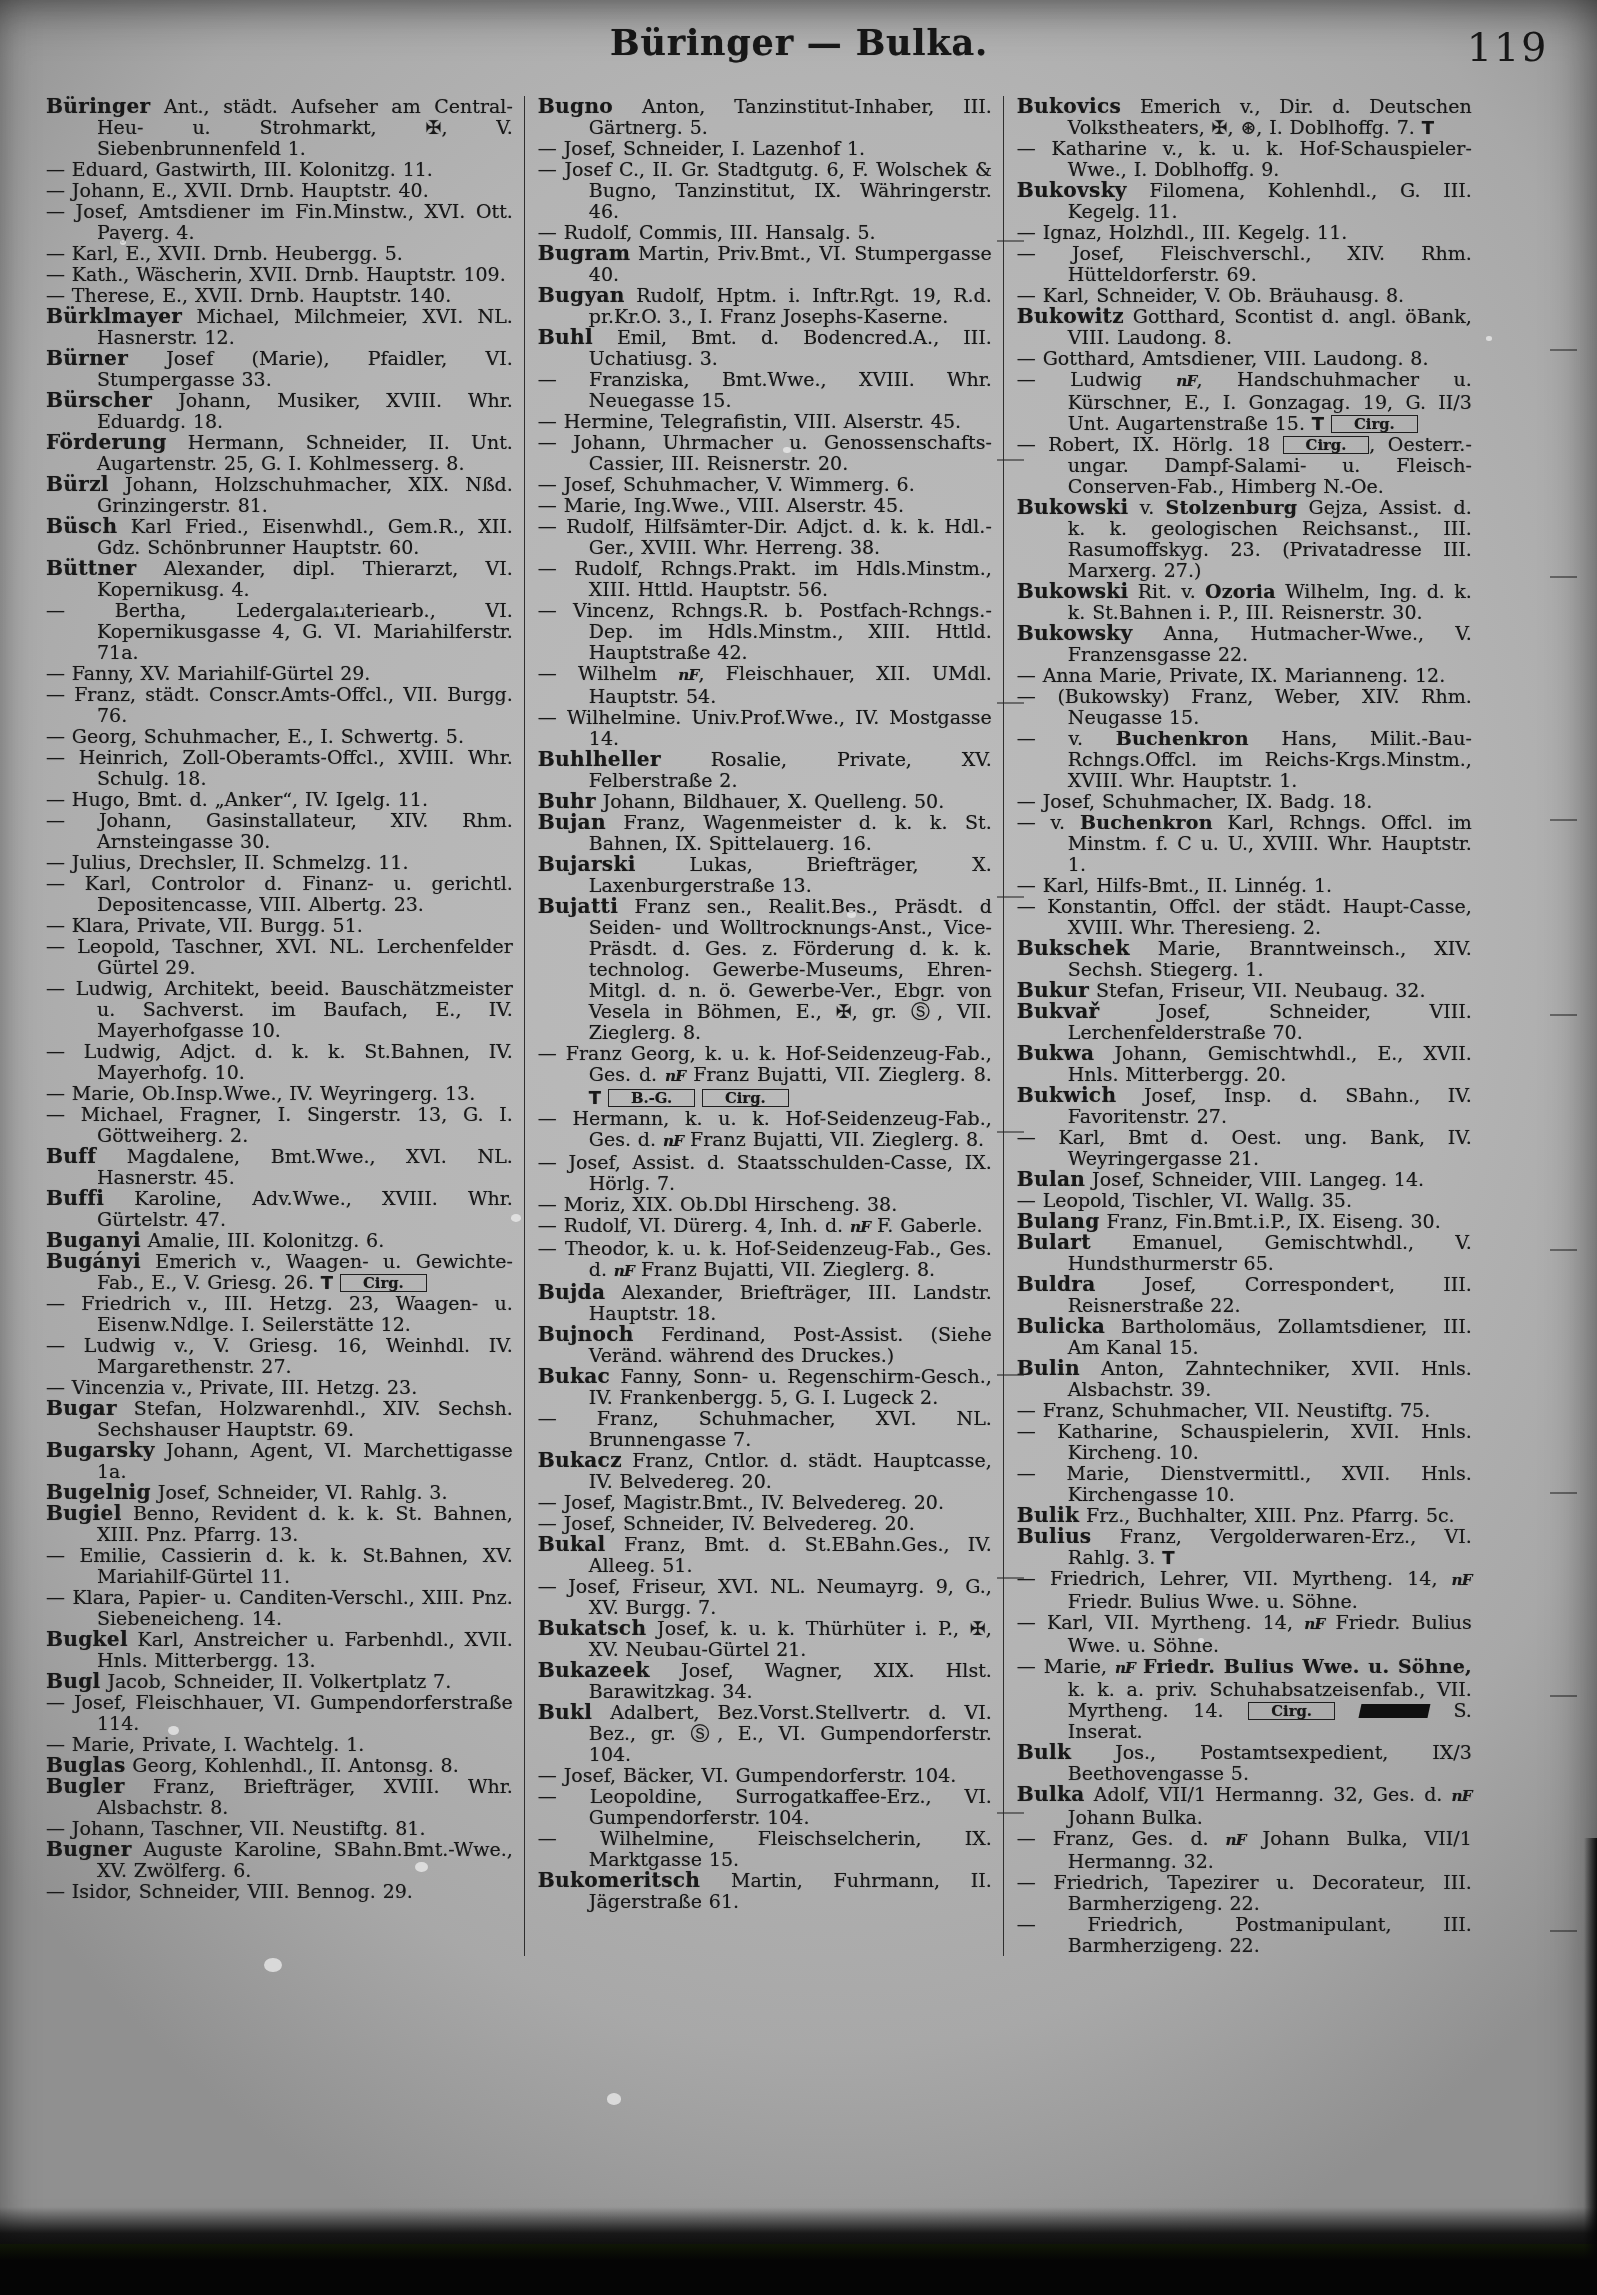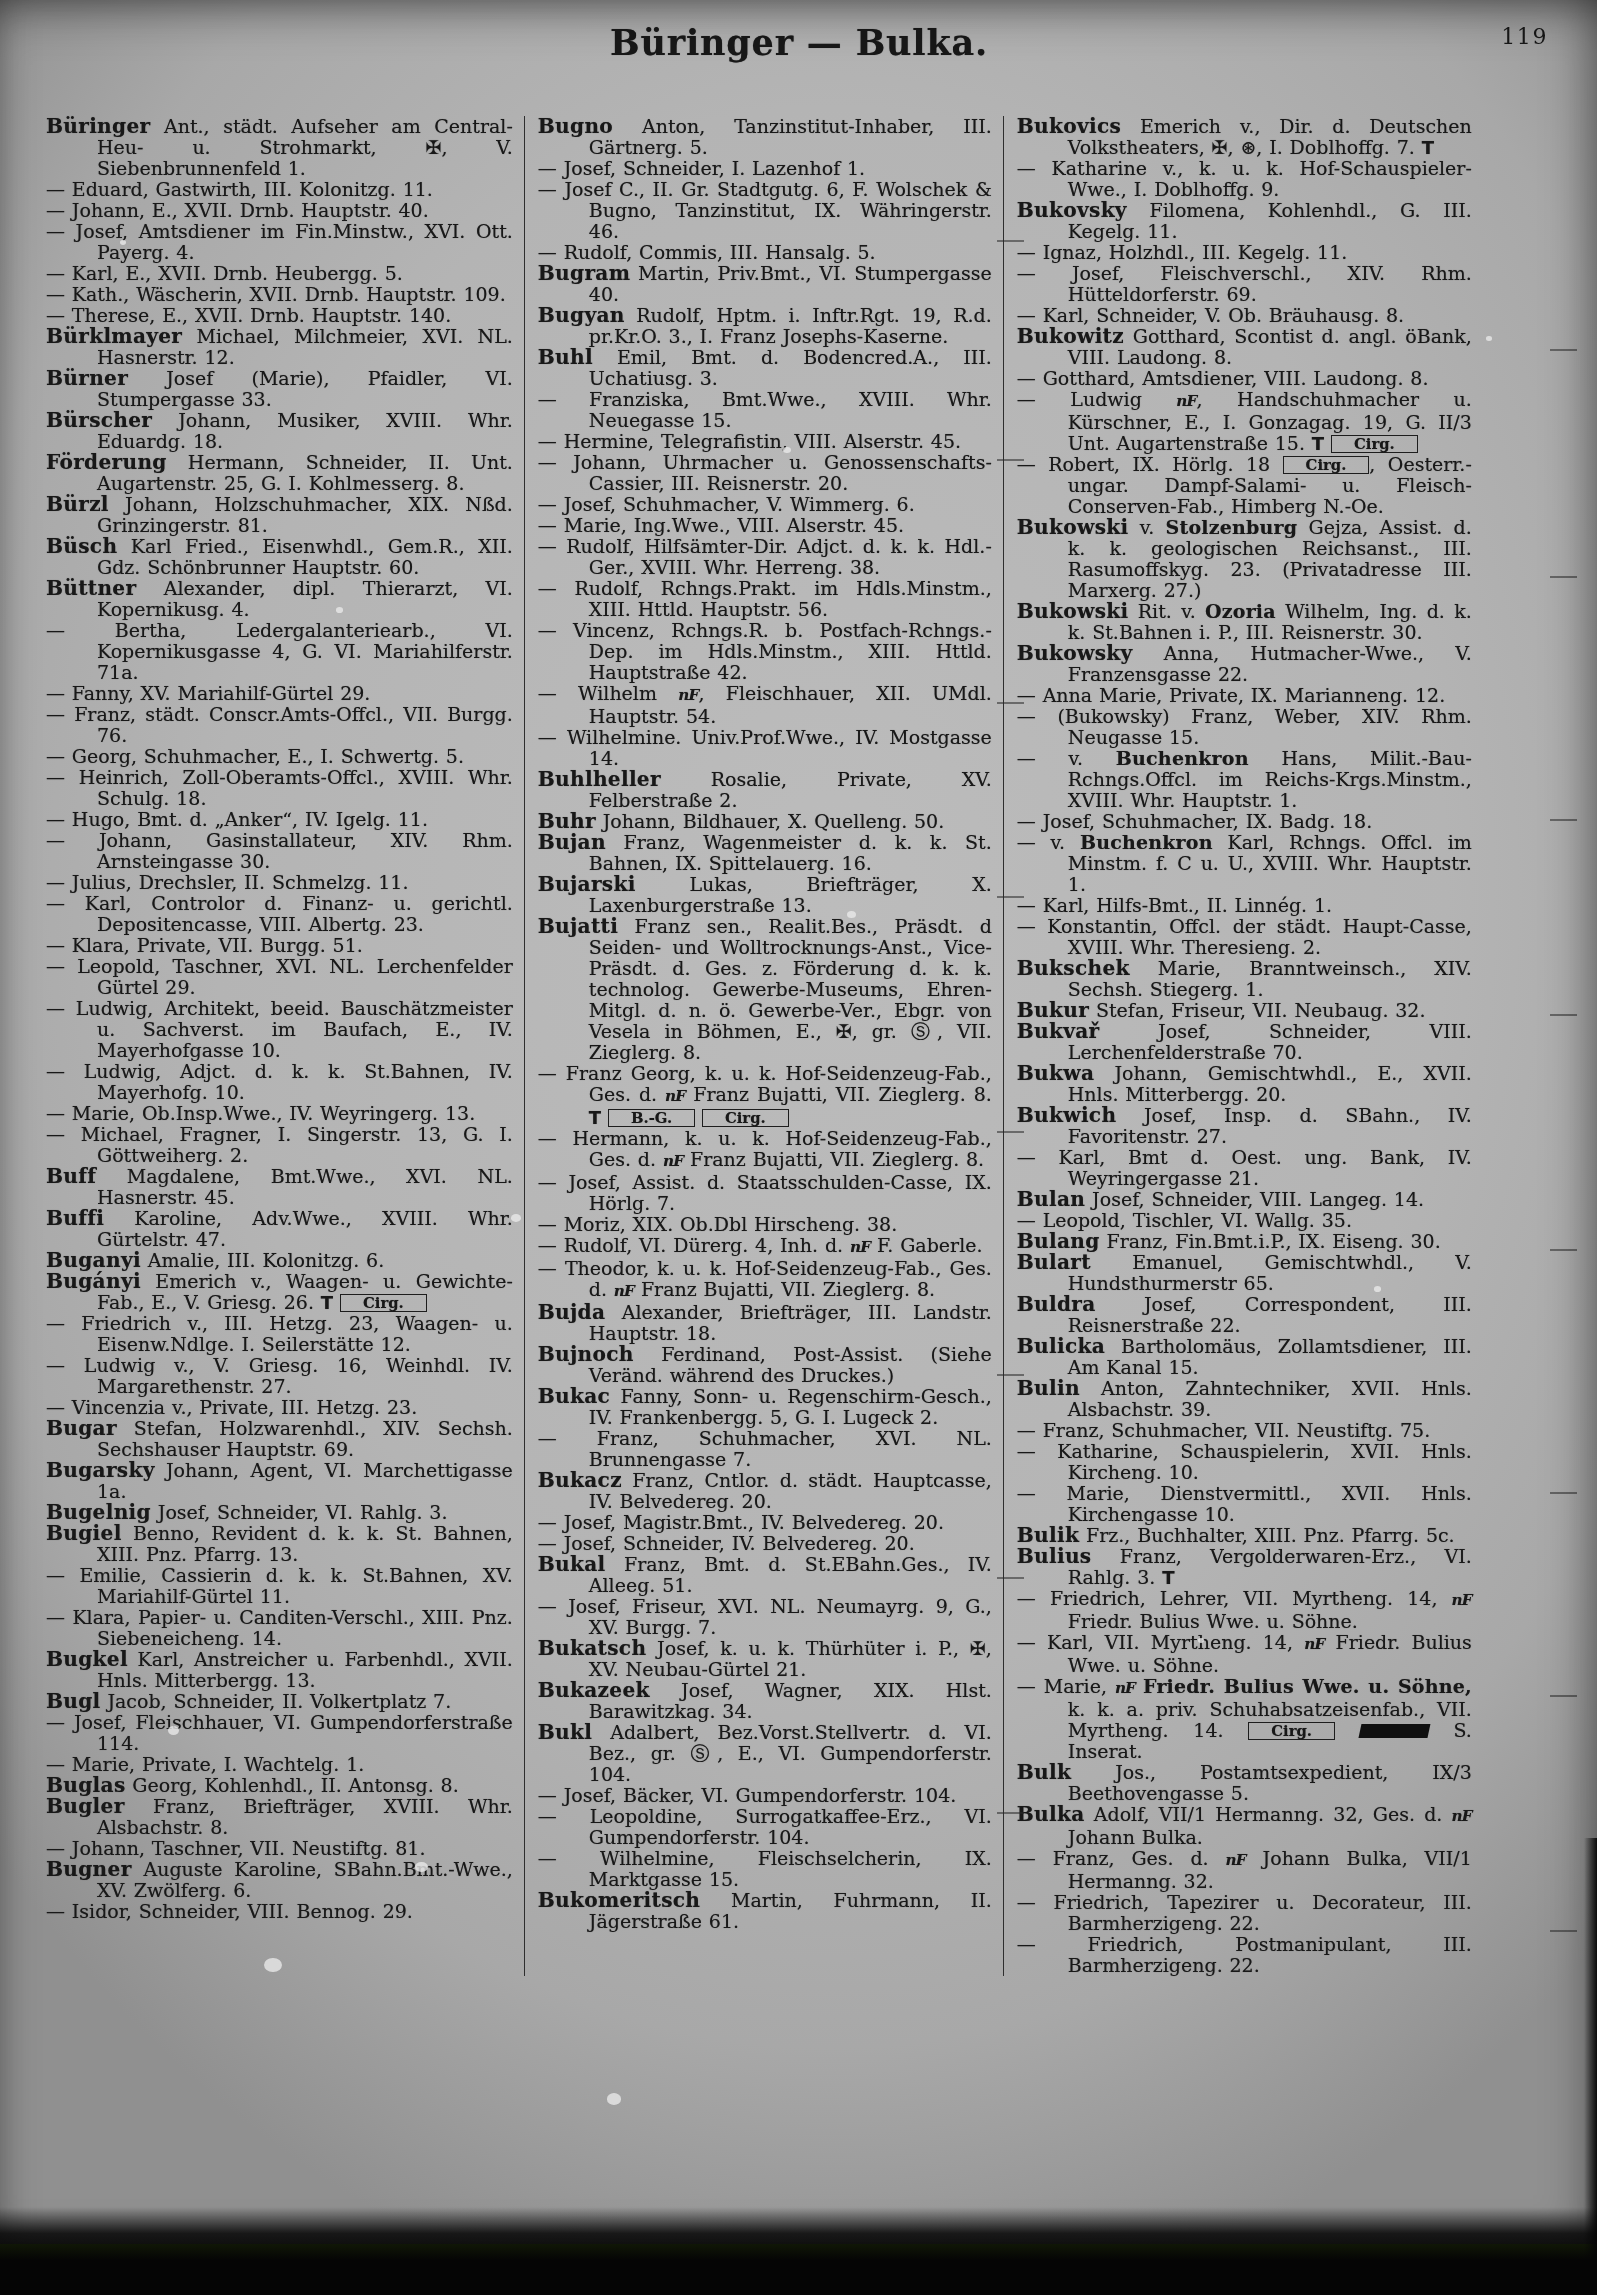--- a/index.html
+++ b/index.html
@@ -14,24 +14,24 @@
                     inset 24px 0 40px -24px rgba(0,0,0,.25);}
   .bottom-band{position:absolute;left:0;bottom:0;width:1598px;height:88px;
          background:linear-gradient(to bottom, rgba(5,5,5,0) 0%, rgba(5,5,5,.85) 30%, #050505 60%);}
   .right-edge{position:absolute;right:0;top:1838px;width:14.4px;height:458px;
          background:linear-gradient(to left,#050505,rgba(5,5,5,0));}
 
   .header{position:absolute;left:0;top:22.4px;width:1598px;height:56px;}
   .header .title{position:absolute;left:0;width:1598px;text-align:center;
          font-size:35px;font-weight:bold;letter-spacing:0.8px;
          text-shadow:0 0 0.8px rgba(0,0,0,.55);}
-  .header .pageno{position:absolute;right:50px;top:1.6px;font-size:22px;letter-spacing:1.6px;}
+  .header .pageno{position:absolute;right:50px;top:1.6px;font-size:40px;letter-spacing:1.6px;}
 
   .cols{position:absolute;left:46px;top:96px;width:1516px;display:flex;}
-  .col{width:479px;padding-right:11.2px;box-sizing:border-box;margin-top:20px;}
+  .col{width:479px;padding-right:11.2px;box-sizing:border-box;}
   .col.rule{border-right:1.6px solid #2e2e2e;}
   .col + .col{padding-left:12.8px;}
 
   .entry{font-size:19px;line-height:21px;text-align:justify;
          padding-left:51px;text-indent:-51px;
          text-shadow:0 0 0.8px rgba(10,10,10,.5);
          word-spacing:0.8px;}
   .entry .lead{font-weight:bold;font-size:1.06em;letter-spacing:0.3px;}
   .entry b{letter-spacing:0.2px;}
   .boxed{display:inline-block;text-indent:0;border:1.6px solid #1d1d1d;padding:0 22px;

